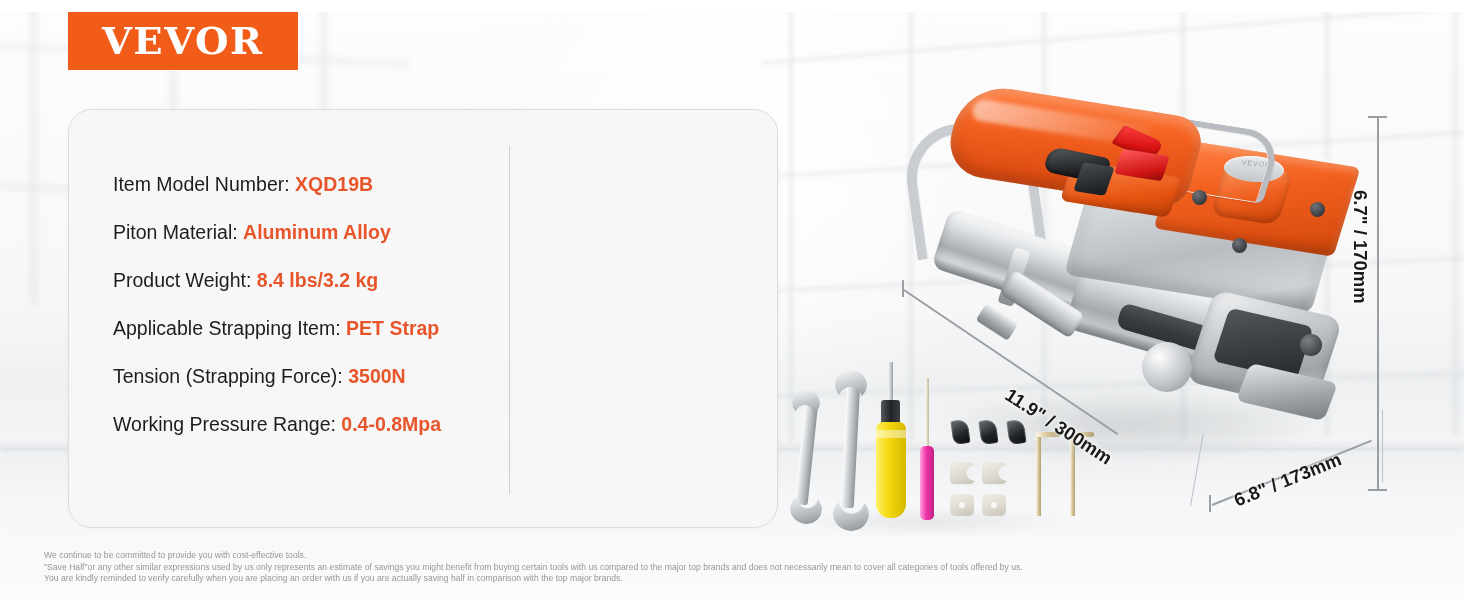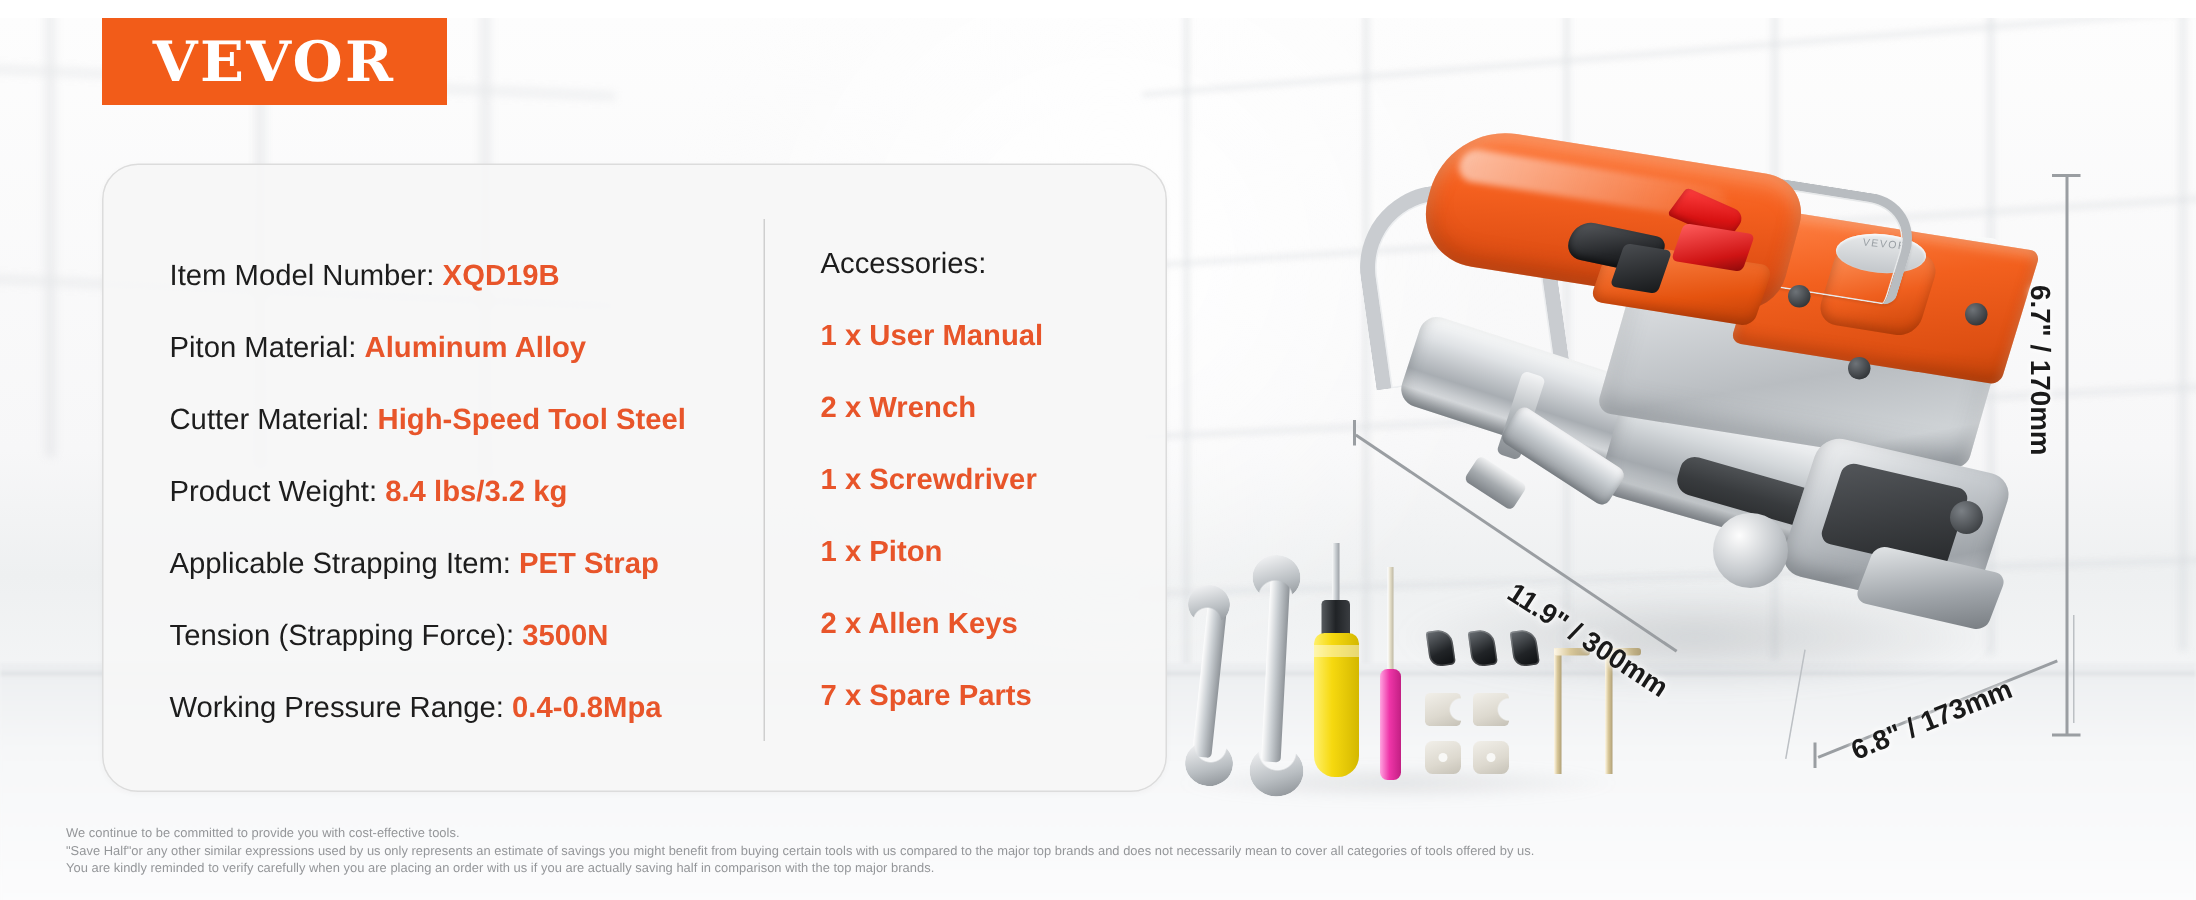--- a/index.html
+++ b/index.html
@@ -295,50 +295,37 @@
     <div class="specs">
       <div class="spec-row">
         <span class="spec-label">Item Model Number:</span>
         <span class="spec-value"> XQD19B</span>
       </div>
       <div class="spec-row">
         <span class="spec-label">Piton Material:</span>
         <span class="spec-value"> Aluminum Alloy</span>
       </div>
       <div class="spec-row">
-        <span class="spec-label">Cutter Material:</span>
-        <span class="spec-value"> High-Speed Tool Steel</span>
-      </div>
-      <div class="spec-row">
         <span class="spec-label">Product Weight:</span>
         <span class="spec-value"> 8.4 lbs/3.2 kg</span>
       </div>
       <div class="spec-row">
         <span class="spec-label">Applicable Strapping Item:</span>
         <span class="spec-value"> PET Strap</span>
       </div>
       <div class="spec-row">
         <span class="spec-label">Tension (Strapping Force):</span>
         <span class="spec-value"> 3500N</span>
       </div>
       <div class="spec-row">
         <span class="spec-label">Working Pressure Range:</span>
         <span class="spec-value"> 0.4-0.8Mpa</span>
       </div>
     </div>
 
-    <div class="acc">
-      <div class="acc-title">Accessories:</div>
-      <div class="acc-item">1 x User Manual</div>
-      <div class="acc-item">2 x Wrench</div>
-      <div class="acc-item">1 x Screwdriver</div>
-      <div class="acc-item">1 x Piton</div>
-      <div class="acc-item">2 x Allen Keys</div>
-      <div class="acc-item">7 x Spare Parts</div>
-    </div>
   </div>
 
   <div class="tool">
     <div class="t-shadow"></div>
     <div class="t-hose"></div>
     <div class="t-hose-rib"></div>
     <div class="t-cyl"></div>
     <div class="t-cyl-ring"></div>
     <div class="t-barrel"></div>
     <div class="t-barrel-dark"></div>

